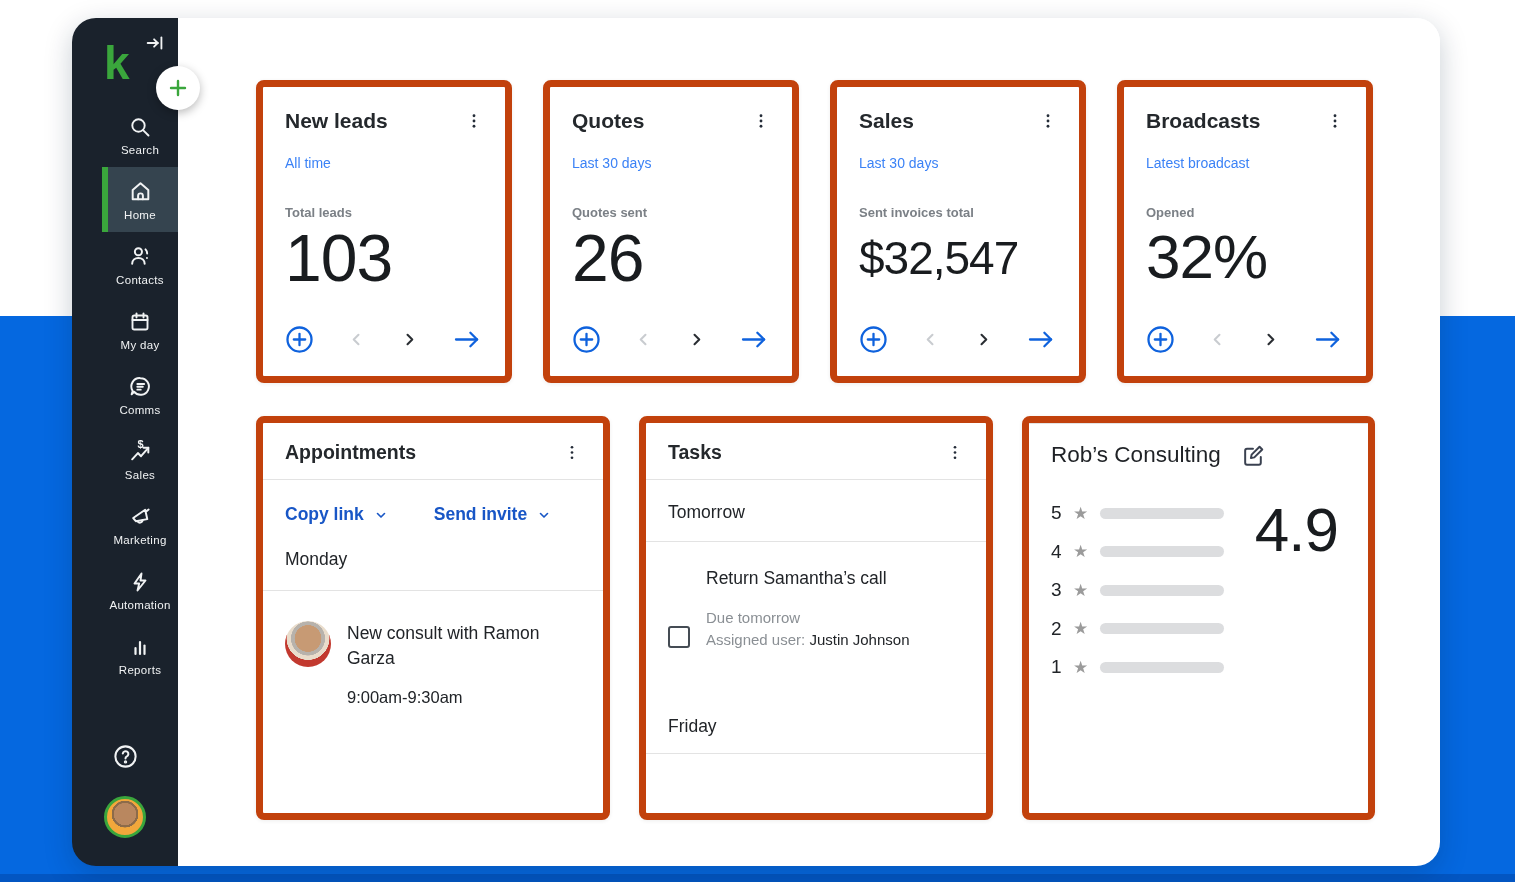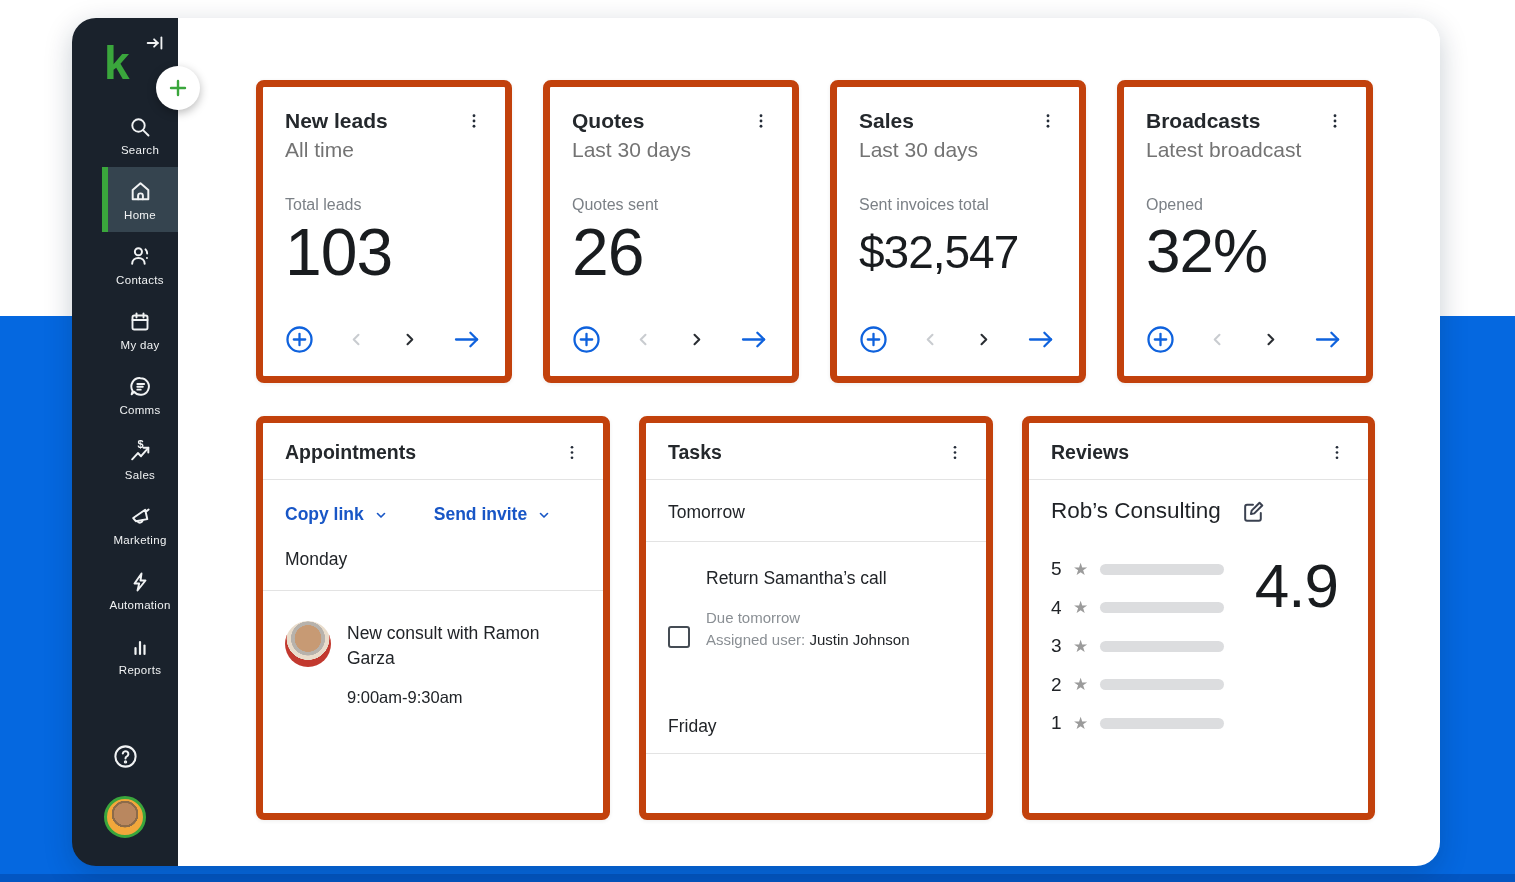--- a/index.html
+++ b/index.html
@@ -33,22 +33,22 @@
   .row1 { position:absolute; left:78px; top:62px; display:flex; gap:31px; }
   .row2 { position:absolute; left:78px; top:398px; display:flex; gap:29px; }
 
   .card { background:#fff; border:7px solid #c2410c; border-radius:8px; box-shadow:0 1px 4px rgba(0,0,0,.07); }
 
   
   .stat-card { width:256px; height:303px; padding:22px; display:flex; flex-direction:column; }
   .stat-head { display:flex; justify-content:space-between; align-items:flex-start; }
   .stat-title { font-size:21px; font-weight:600; color:#24282c; }
   .kebab { width:18px; height:24px; color:#242c38; display:flex; align-items:center; justify-content:center; cursor:pointer; }
-  .stat-sub { font-size:21px; color:#737373; margin-top:5px; }
-  .metric-label { margin-top:34px; font-size:16px; color:#7b8086; }
+  .stat-sub { font-size:14px; color:#3b82f6; margin-top:22px; }
+  .metric-label { margin-top:34px; font-size:13px; color:#7b8086;font-weight:bold; }
   .metric-value { margin-top:4px; font-size:66px; font-weight:300; letter-spacing:-1px; line-height:1.05; color:#191c1f; }
   .metric-value.money { font-size:46px; margin-top:14px; }
   .metric-value.pct { font-size:62px; }
   .stat-footer { margin-top:auto; display:flex; align-items:center; justify-content:space-between; }
   .icon-btn { display:flex; align-items:center; justify-content:center; cursor:pointer; }
 
   
   .panel { height:404px; display:flex; flex-direction:column; }
   .panel.appointments { width:354px; } .panel.tasks { width:354px; } .panel.reviews { width:353px; }
   .panel-head { display:flex; justify-content:space-between; align-items:center; padding:17px 22px 15px; }
@@ -444,30 +444,20 @@
               <span>Assigned user:</span>
               <span class="assignee">Justin Johnson</span>
             </div>
           </div>
         </div>
         <div class="task-day second">Friday</div>
         <div class="divider"></div>
       </div>
 
       <div class="card panel reviews">
-        <div class="panel-head">
-          <div class="panel-title">Reviews</div>
-          <div class="kebab">
-            <svg viewBox="0 0 24 24" width="18" height="21" fill="currentColor">
-                <circle cx="12" cy="5" r="1.8"></circle>
-                <circle cx="12" cy="12" r="1.8"></circle>
-                <circle cx="12" cy="19" r="1.8"></circle>
-              </svg>
-          </div>
-        </div>
         <div class="divider"></div>
         <div class="reviews-body">
           <div class="biz-row">
             <div class="biz-name">Rob’s Consulting</div>
             <div class="edit-btn">
               <svg viewBox="0 0 24 24" width="25" height="25" fill="none" stroke="currentColor" stroke-width="1.9" stroke-linecap="round" stroke-linejoin="round">
                 <path d="M19 13.5 V19 a1.8 1.8 0 0 1 -1.8 1.8 H5.8 A1.8 1.8 0 0 1 4 19 V7.4 A1.8 1.8 0 0 1 5.8 5.6 H11.5"></path>
                 <path d="M17.8 3.6 l2.6 2.6 -7.6 7.6 -3.3 .7 .7 -3.3 Z"></path>
               </svg>
             </div>

